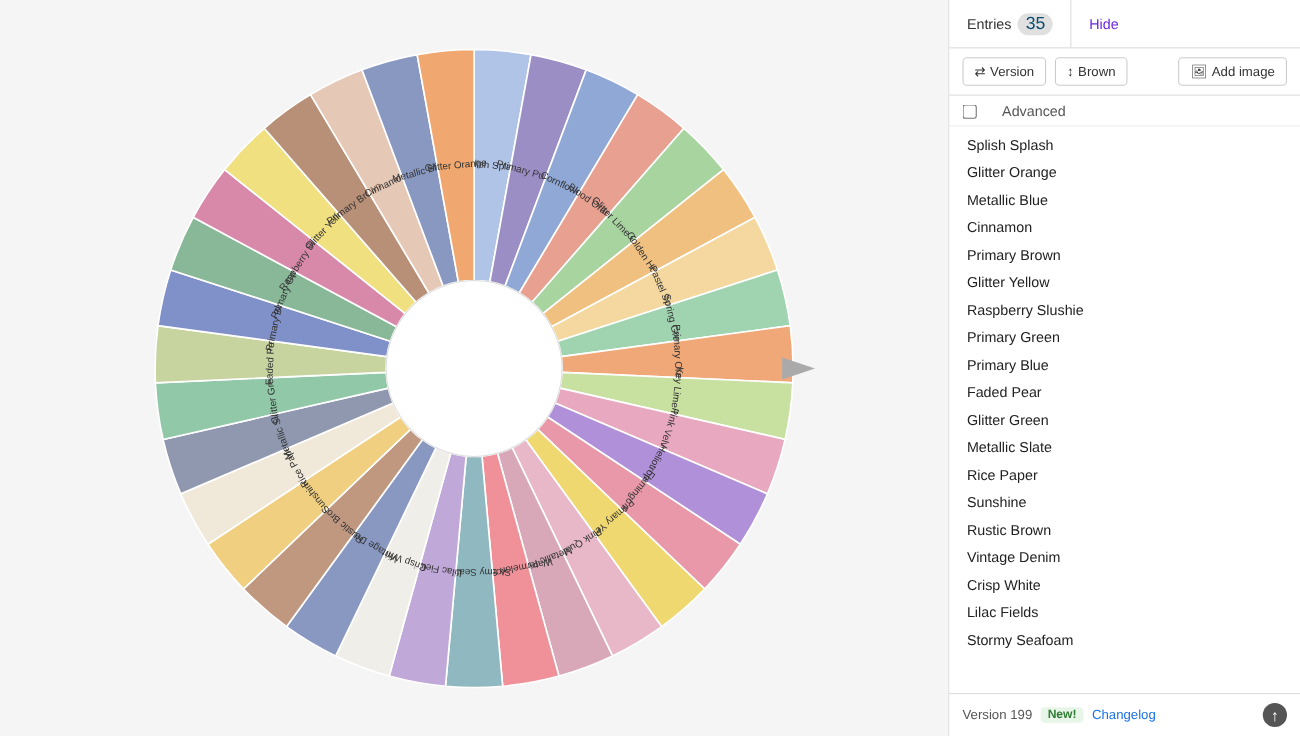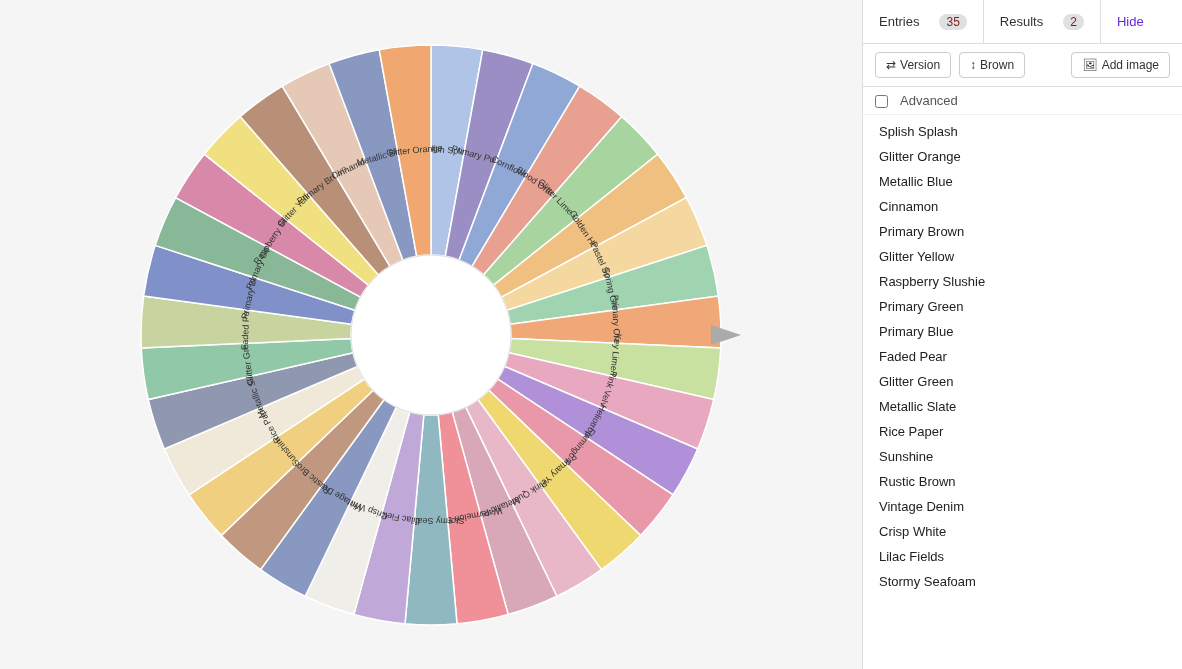--- a/index.html
+++ b/index.html
@@ -41,28 +41,28 @@
       height: 44px;
     }
     .top-bar-item {
       display: flex;
       align-items: center;
       padding: 0 16px;
       height: 100%;
       border-right: 1px solid #ddd;
       font-size: 13px;
       color: #333;
-      gap: 20px;
+      gap: 6px;
     }
     .top-bar-item .count {
       background: #e0e0e0;
       border-radius: 10px;
       padding: 1px 7px;
-      font-size: 12px;
-      color: #7f1d1d;
+      font-size: 16px;
+      color: #0c4a6e;
     }
     .top-bar-hide {
       border-right: none;
       cursor: pointer;
       color: #6d28d9;
     }
 
     
     .toolbar {
       display: flex;
@@ -85,21 +85,21 @@
     }
     .add-image-btn {
       margin-left: auto;
     }
 
     
     .advanced-row {
       display: flex;
       align-items: flex-end;
       padding: 6px 12px;
-      gap: 12px;
+      gap: 23px;
       border-bottom: 1px solid #eee;
     }
     .advanced-row input[type="checkbox"] { cursor: pointer; }
     .advanced-row label { font-size: 13px; color: #555; cursor: pointer; }
 
     
     .entry-list {
       flex: 1;
       overflow-y: auto;
       padding: 4px 0;
@@ -261,24 +261,20 @@
   </div>
 </div>
 
 <div class="right-panel">
 
   <div class="top-bar">
     <div class="top-bar-item">
       <span>Entries</span>
       <span class="count">35</span>
     </div>
-    <div class="top-bar-item">
-      <span>Results</span>
-      <span class="count">2</span>
-    </div>
     <div class="top-bar-item top-bar-hide">
       <span>Hide</span>
     </div>
   </div>
 
   <div class="toolbar">
     <button class="toolbar-btn">
       <span>⇄</span>
       <span>Version</span>
     </button>
@@ -313,13 +309,19 @@
       <div class="entry-item">Metallic Slate</div>
       <div class="entry-item">Rice Paper</div>
       <div class="entry-item">Sunshine</div>
       <div class="entry-item">Rustic Brown</div>
       <div class="entry-item">Vintage Denim</div>
       <div class="entry-item">Crisp White</div>
       <div class="entry-item">Lilac Fields</div>
       <div class="entry-item">Stormy Seafoam</div>
     </div>
 
+  <div class="version-bar">
+    <span>Version 199</span>
+    <span class="version-new-badge">New!</span>
+    <a class="changelog-link">Changelog</a>
+    <button class="version-up-btn">↑</button>
+  </div>
 </div>
 
 </body></html>

